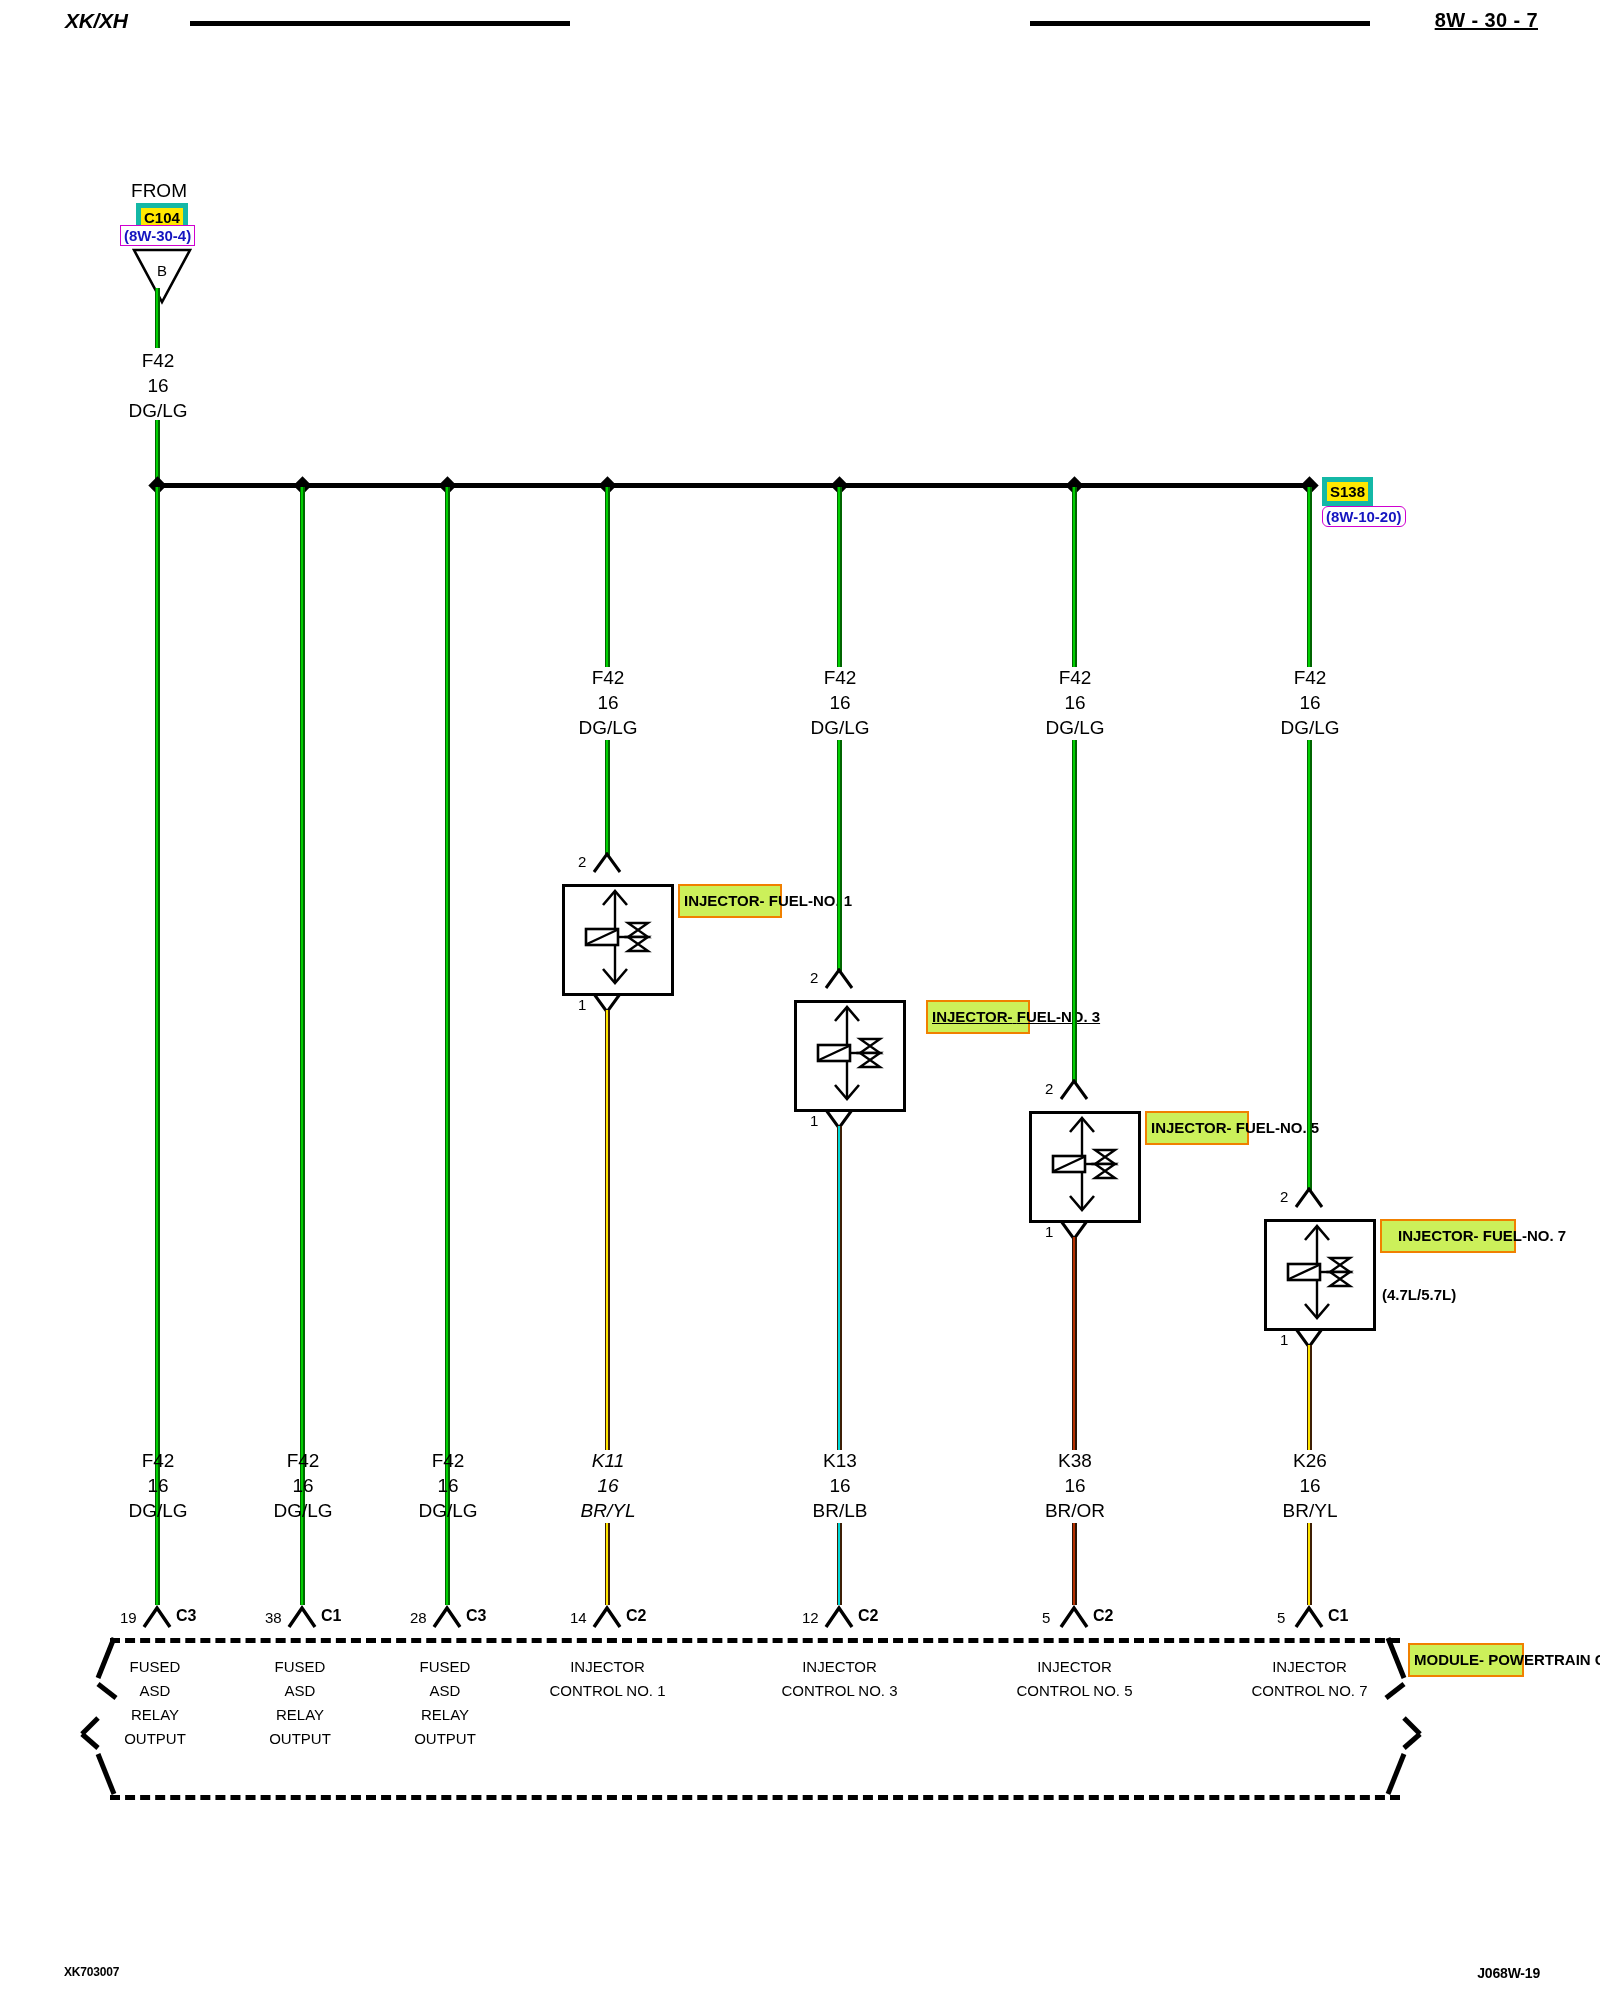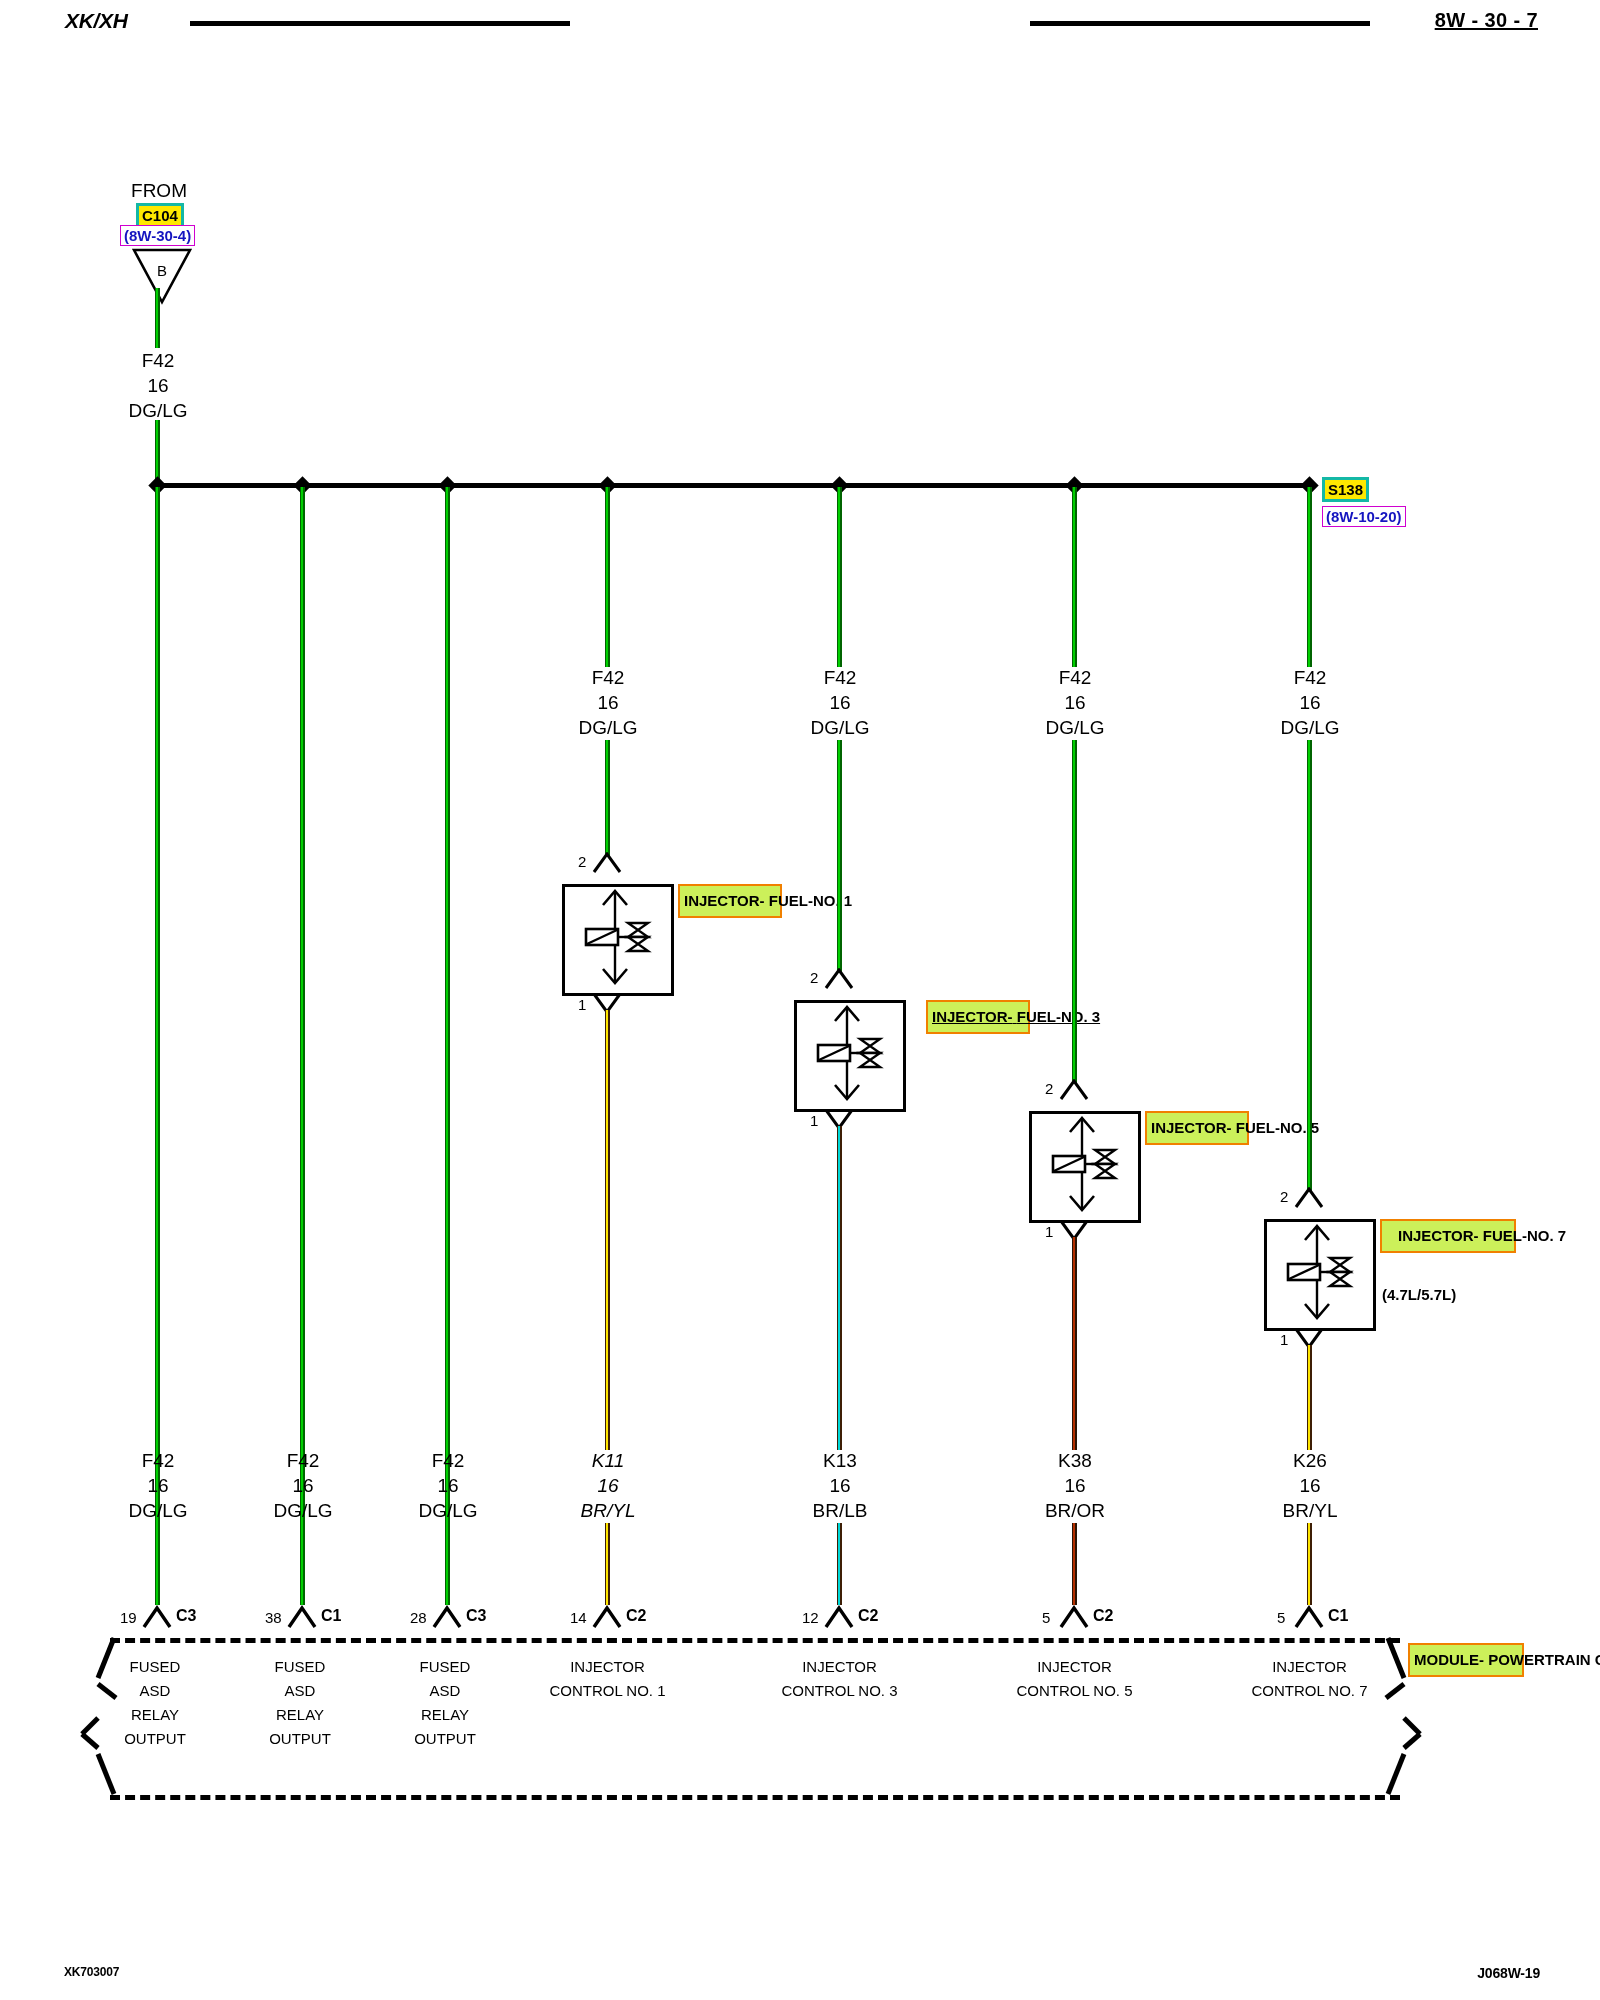--- a/index.html
+++ b/index.html
@@ -45,21 +45,21 @@
           transform:rotate(45deg);}
 
   
   .ctext{position:absolute;text-align:center;font-size:19px;line-height:25px;
          white-space:nowrap;}
   .ctext span{display:block;}
 
   
   .chip{position:absolute;font-size:15px;font-weight:bold;white-space:nowrap;
         padding:1px 3px;line-height:17px;}
-  .chip.yellow{background:#ffe800;border:3px solid #14b8a6;}
+  .chip.yellow{background:#ffe800;border:5px solid #14b8a6;}
   .chip.ref{background:#ffffff;border:1.5px solid #d000d0;color:#1515c0;
             font-weight:bold;}
   .chip.green{background:#ccf05a;border:2px solid #f08000;}
 
   
   .tri-wrap{position:absolute;}
   .tri-wrap svg{display:block;}
   .tri-letter{position:absolute;font-size:15px;text-align:center;width:100%;}
 
   
@@ -119,21 +119,21 @@
 
   <div class="splice" style="left:151px;top:479px;"></div>
   <div class="splice" style="left:296px;top:479px;"></div>
   <div class="splice" style="left:441px;top:479px;"></div>
   <div class="splice" style="left:601px;top:479px;"></div>
   <div class="splice" style="left:833px;top:479px;"></div>
   <div class="splice" style="left:1068px;top:479px;"></div>
   <div class="splice" style="left:1303px;top:479px;"></div>
 
   <div class="chip yellow" style="left:1322px;top:477px;">S138</div>
-  <div class="chip ref" style="left:1322px;top:506px;">(8W-10-20)</div>
+  <div class="chip ref" style="left:1322px;top:506px;border-radius:6px;">(8W-10-20)</div>
 
   <div class="wire w-dglg" style="left:155px;top:487px;height:1113px;"></div>
 
   <div class="wire w-dglg" style="left:300px;top:487px;height:1113px;"></div>
 
   <div class="wire w-dglg" style="left:445px;top:487px;height:1113px;"></div>
 
   <div class="wire w-dglg" style="left:605px;top:487px;height:180px;"></div>
   <div class="ctext" style="left:548px;top:665px;width:120px;">
     <span>F42</span>

